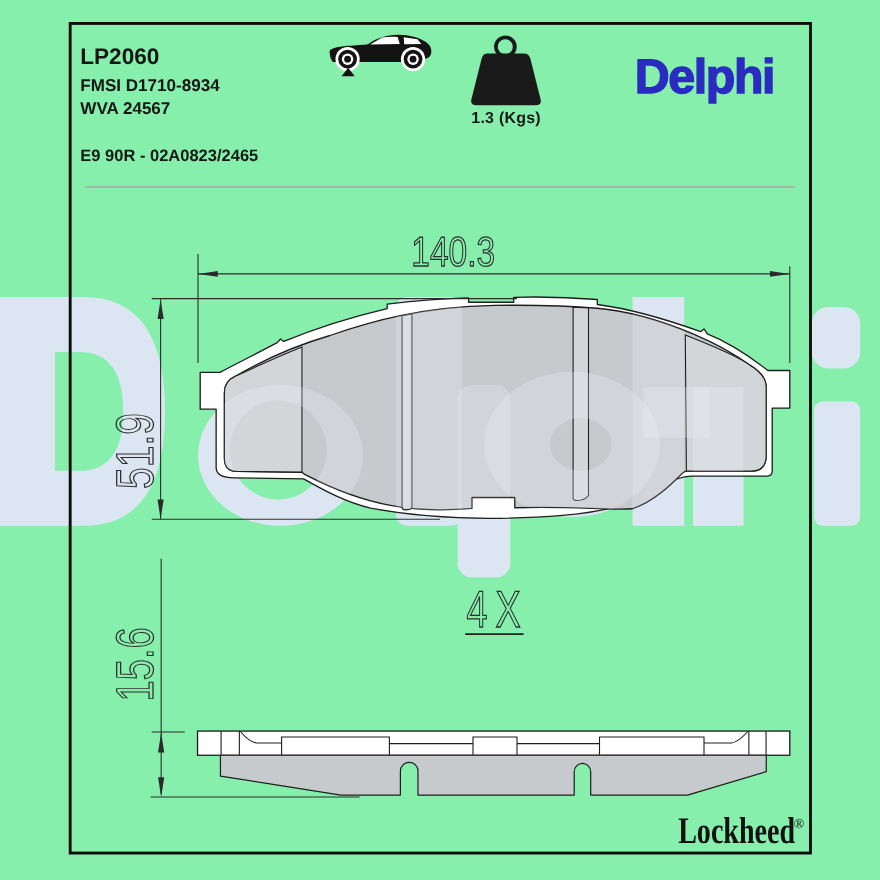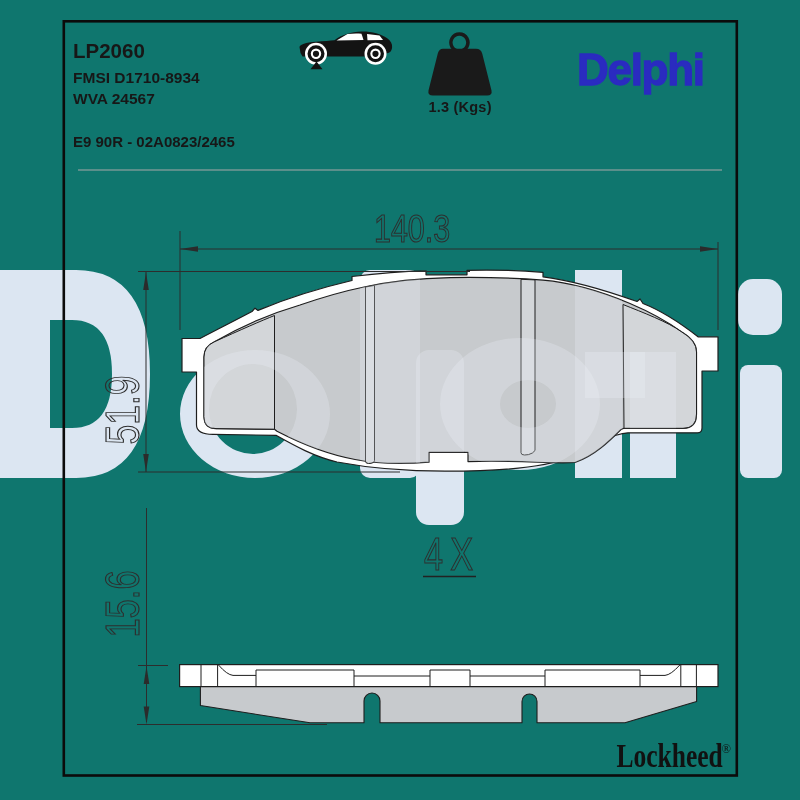--- a/index.html
+++ b/index.html
@@ -1,16 +1,16 @@
 <!DOCTYPE html>
 <html><head>
 <meta charset="utf-8">
 <style>
   html,body{margin:0;padding:0;background:#ffffff;}
-  .page{position:relative;width:800px;height:800px;background:#0f766e;overflow:hidden;
+  .page{position:relative;width:800px;height:800px;background:#86efac;overflow:hidden;
         font-family:"Liberation Sans", sans-serif;}
 </style>
 </head>
 <body>
 <div class="page">
 <svg width="800" height="800" viewBox="0 0 800 800" xmlns="http://www.w3.org/2000/svg">
 
 <defs>
 <g id="wmk">
   <path fill-rule="evenodd" d="M 0,270 L 76,270 Q 150,270 150,374 Q 150,478 76,478 L 0,478 Z

